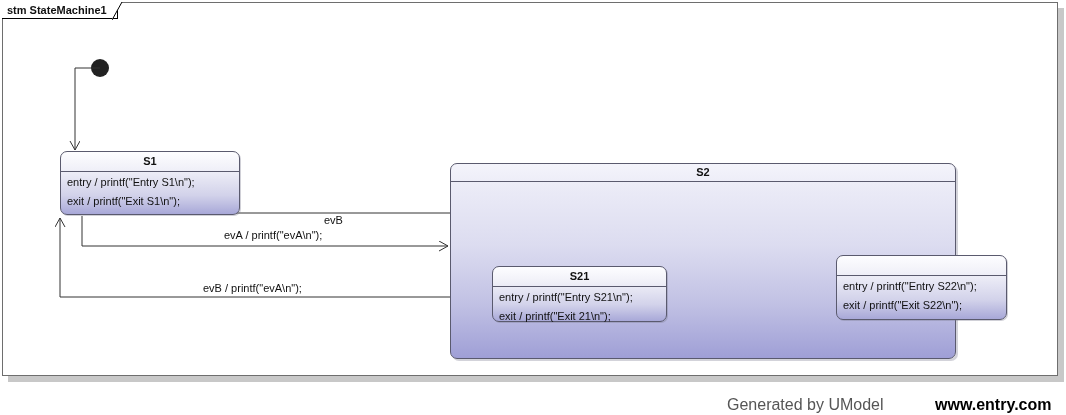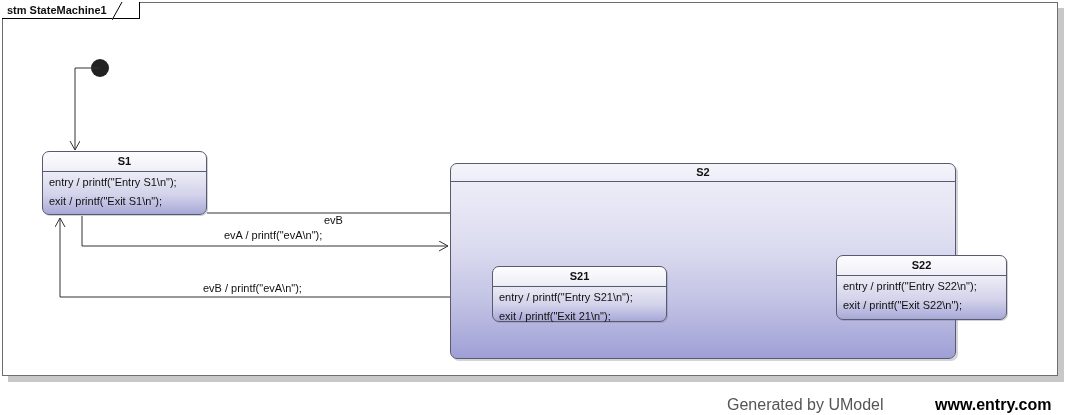--- a/index.html
+++ b/index.html
@@ -7,21 +7,21 @@
        font-family:"Liberation Sans","DejaVu Sans",sans-serif;}
 
   #canvas{position:absolute;left:0;top:0;width:1066px;height:415px;}
 
   .frame-shadow{position:absolute;left:8px;top:8px;width:1056px;height:374px;background:#c8c8c8;}
   .frame{position:absolute;left:2px;top:2px;width:1056px;height:374px;
          background:#ffffff;border:1px solid #6e6e6e;box-sizing:border-box;}
 
   .title-tab{position:absolute;left:2px;top:2px;height:17px;
              background:#ffffff;border:1px solid #000000;border-top:none;border-left:none;
-             box-sizing:border-box;padding:1px 32px 1px 5px;
+             box-sizing:border-box;padding:1px 10px 1px 5px;
              font-size:11px;font-weight:bold;color:#111111;white-space:nowrap;
              line-height:14px;}
   .title-tab-fold{position:absolute;top:2px;height:18px;width:11px;overflow:hidden;}
   .title-tab-fold svg{display:block;}
 
   .state{position:absolute;box-sizing:border-box;border:1px solid #5a5a6e;border-radius:7px;
          background:linear-gradient(to bottom,#fdfdff 0%,#f0f0f8 28%,#d2d2ea 70%,#a8a8d8 100%);
          box-shadow:1px 1px 0 rgba(120,120,140,.35);}
   .state-name{position:absolute;left:0;right:0;top:0;height:19px;line-height:19px;
               text-align:center;font-size:11px;font-weight:bold;color:#111111;}
@@ -91,40 +91,39 @@
 
 <div class="edge-label" style="left:203px;top:282px;">evB / printf("evA\n");</div>
 
 <div class="edge-label" style="left:689px;top:271px;">evA / printf("evA\n");</div>
 
 <div class="composite" style="left:450px;top:163px;width:506px;height:196px;">
   <div class="composite-name">S2</div>
   <div class="composite-div"></div>
 </div>
 
-<div class="state" style="left:42px;top:151px;width:165px;height:64px;text-decoration:underline;">
+<div class="state" style="left:60px;top:151px;width:180px;height:64px;text-decoration:underline;">
   <div class="state-name">S1</div>
   <div class="state-div"></div>
   <div class="state-body">
     <div>entry / printf("Entry S1\n");</div>
     <div>exit / printf("Exit S1\n");</div>
   </div>
 </div>
 
 <div class="state" style="left:492px;top:266px;width:175px;height:56px;">
   <div class="state-name">S21</div>
   <div class="state-div"></div>
   <div class="state-body">
     <div>entry / printf("Entry S21\n");</div>
     <div>exit / printf("Exit 21\n");</div>
   </div>
 </div>
 
 <div class="state" style="left:836px;top:255px;width:171px;height:65px;">
-  <div class="state-name">S22</div>
   <div class="state-div"></div>
   <div class="state-body">
     <div>entry / printf("Entry S22\n");</div>
     <div>exit / printf("Exit S22\n");</div>
   </div>
 </div>
 
 <div class="footer gen" style="left:727px;top:396px;">Generated by UModel</div>
 <div class="footer alt" style="left:935px;top:396px;">www.entry.com</div>
 

